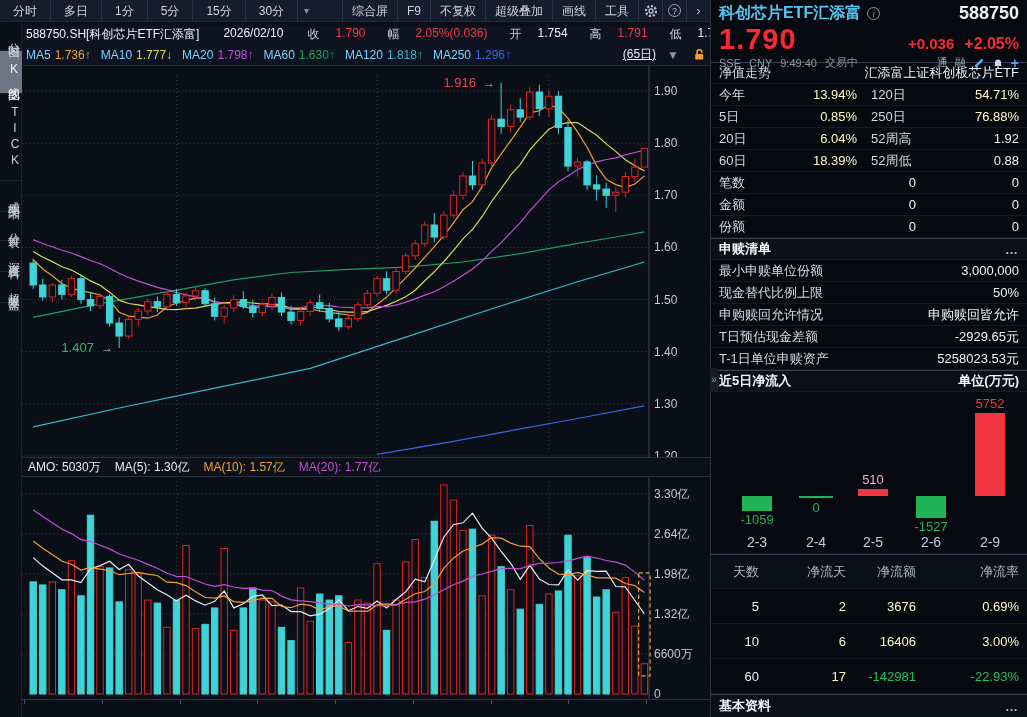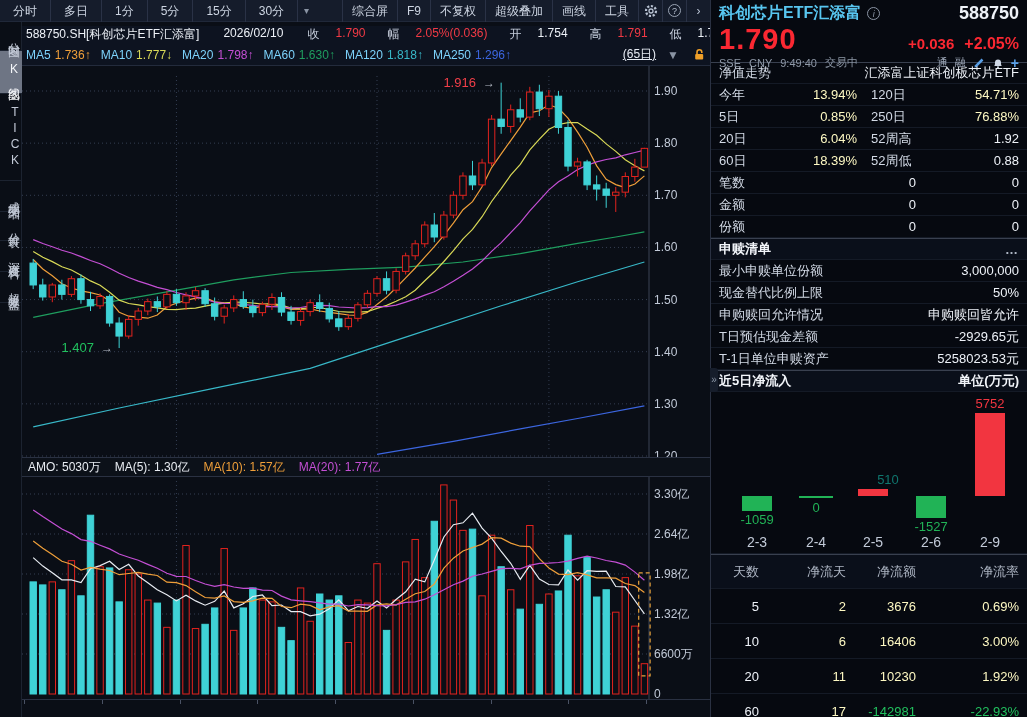--- a/index.html
+++ b/index.html
@@ -581,21 +581,21 @@
     </div>
 
     <div id="inflow-chart">
         <div class="bar" style="left: 31px; top: 104px; height: 15.2888px; background: rgb(33, 179, 86);"></div>
         <div class="blabel" style="left: 16px; top: 120.289px; color: rgb(33, 179, 86);">-1059</div>
         <div class="cat" style="left: 16px;">2-3</div>
         <div class="bar" style="left: 88px; top: 104px; height: 2px; width: 34px; background: rgb(33, 179, 86);"></div>
         <div class="blabel" style="left: 75px; top: 108px; color: rgb(33, 179, 86);">0</div>
         <div class="cat" style="left: 75px;">2-4</div>
         <div class="bar" style="left: 147px; top: 96.6371px; height: 7.36287px; background: rgb(242, 53, 64);"></div>
-        <div class="blabel" style="left: 147px; top: 79.6371px; color: #0f766e;">510</div>
+        <div class="blabel" style="left: 132px; top: 79.6371px; color: #f9a8d4;">510</div>
         <div class="cat" style="left: 132px;">2-5</div>
         <div class="bar" style="left: 205px; top: 104px; height: 22.0453px; background: rgb(33, 179, 86);"></div>
         <div class="blabel" style="left: 190px; top: 127.045px; color: rgb(33, 179, 86);">-1527</div>
         <div class="cat" style="left: 190px;">2-6</div>
         <div class="bar" style="left: 264px; top: 20.9584px; height: 83.0416px; background: rgb(242, 53, 64);"></div>
         <div class="blabel" style="left: 249px; top: 3.95838px; color: rgb(242, 53, 64);">5752</div>
         <div class="cat" style="left: 249px;">2-9</div>
       </div>
 
     <div class="rp-row sec-head ftable-row cols3" style="display:grid;grid-template-columns:40px 1fr 70px 103px;font-weight:normal;">
@@ -610,26 +610,20 @@
       <span class="c val-r" style="text-align:right;">3676</span>
       <span class="c val-r" style="text-align:right;">0.69%</span>
     </div>
     <div class="rp-row ftable-row" style="display:grid;grid-template-columns:40px 1fr 70px 103px;">
       <span class="ft-days">10</span>
       <span class="c val-r" style="text-align:right;">6</span>
       <span class="c val-r" style="text-align:right;">16406</span>
       <span class="c val-r" style="text-align:right;">3.00%</span>
     </div>
     <div class="rp-row ftable-row" style="display:grid;grid-template-columns:40px 1fr 70px 103px;">
-      <span class="ft-days">20</span>
-      <span class="c val-r" style="text-align:right;">11</span>
-      <span class="c val-r" style="text-align:right;">10230</span>
-      <span class="c val-r" style="text-align:right;">1.92%</span>
-    </div>
-    <div class="rp-row ftable-row" style="display:grid;grid-template-columns:40px 1fr 70px 103px;">
       <span class="ft-days">60</span>
       <span class="c val-r" style="text-align:right;">17</span>
       <span class="c val-g" style="text-align:right;">-142981</span>
       <span class="c val-g" style="text-align:right;">-22.93%</span>
     </div>
 
     <div class="rp-row sec-head" style="height:24px;">
       <span>基本资料</span>
       <span class="r more">…</span>
     </div>

